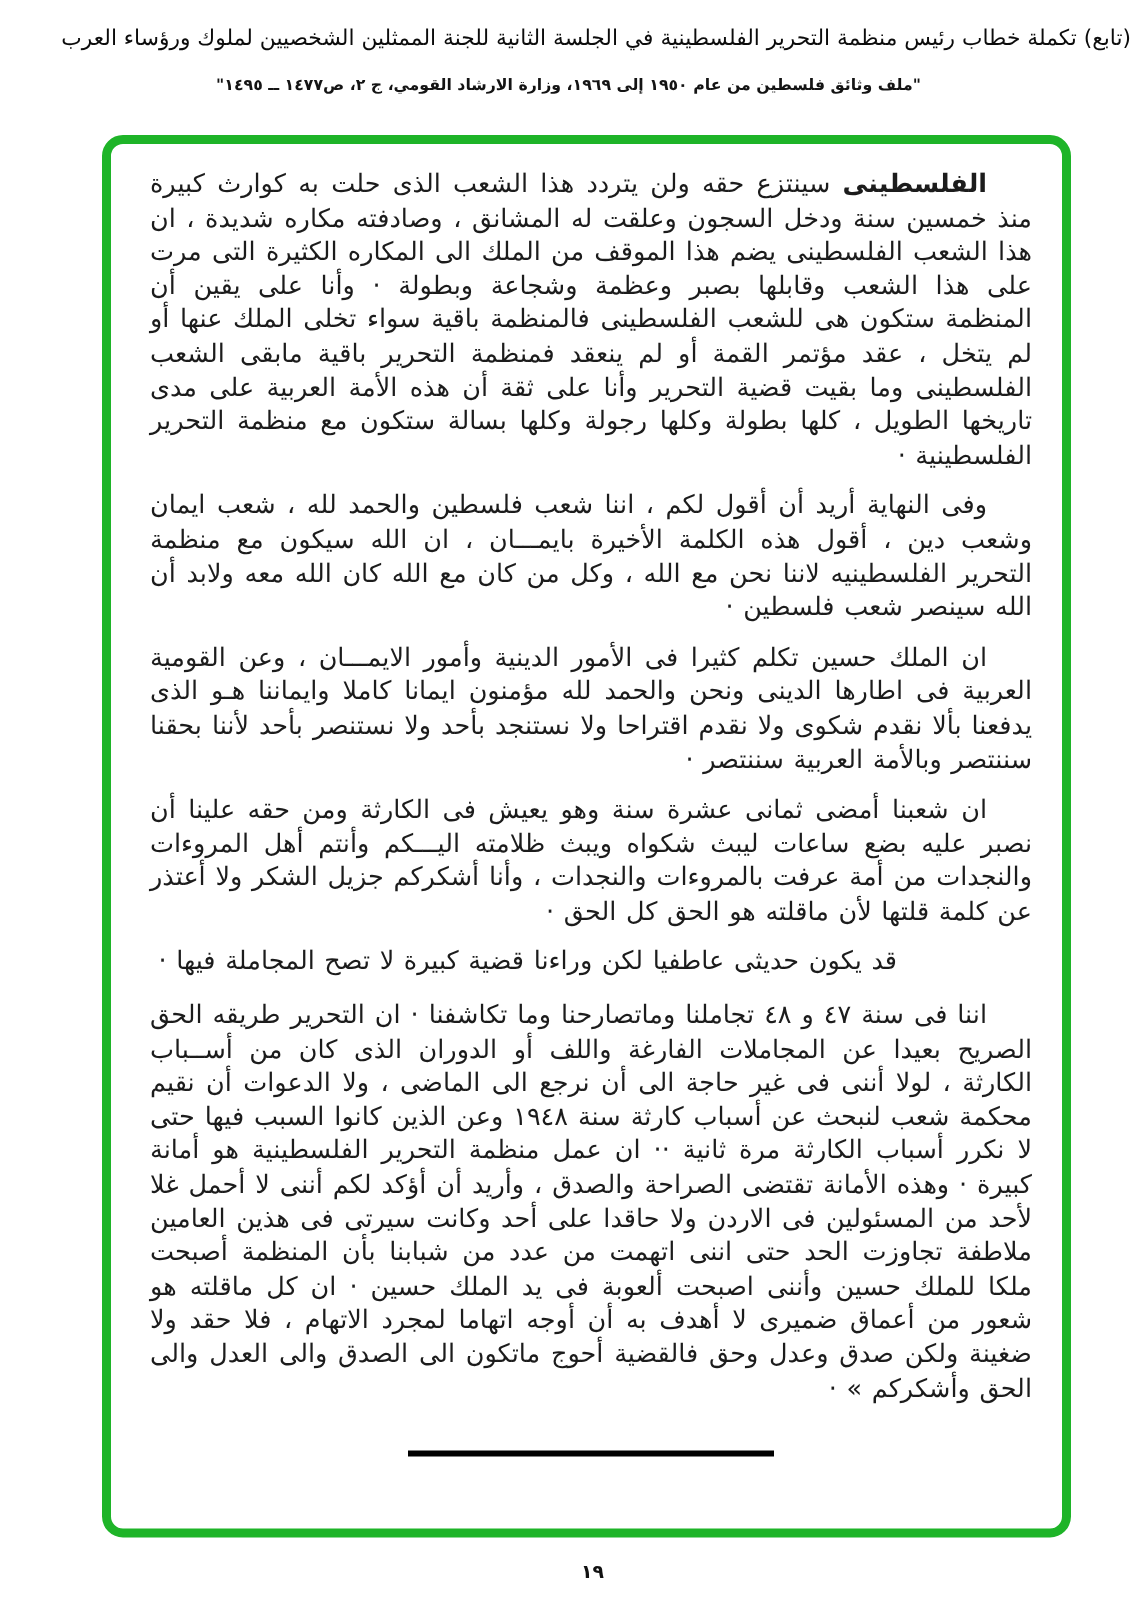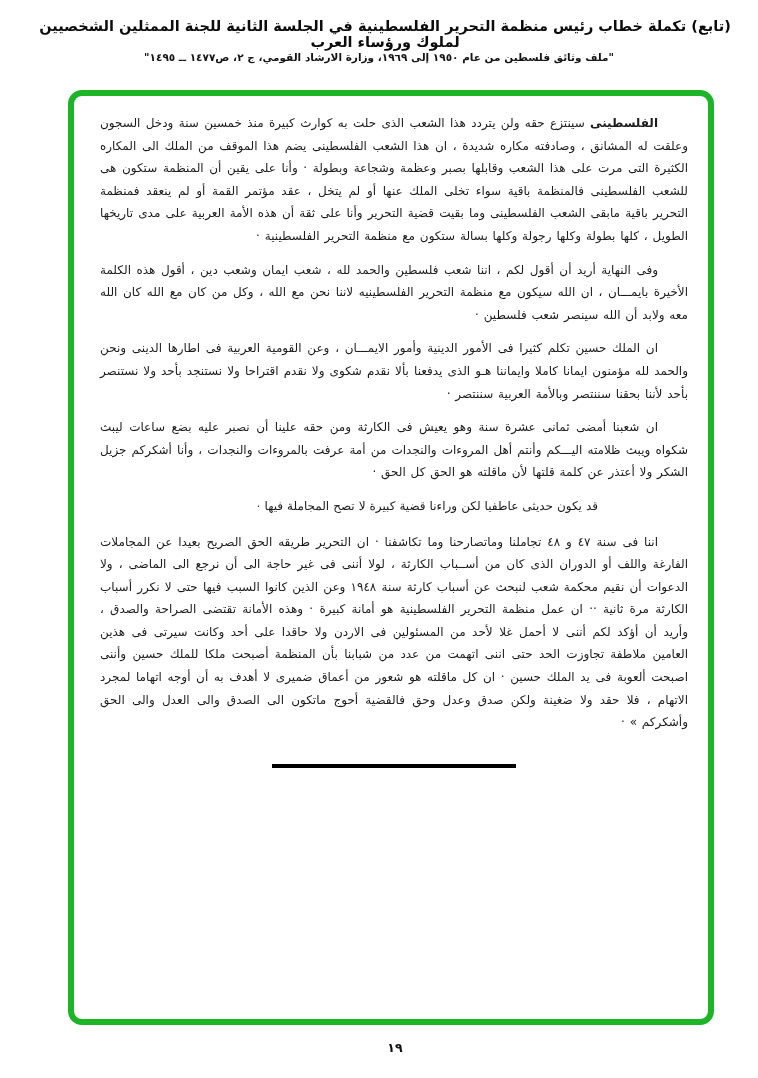--- a/index.html
+++ b/index.html
@@ -7,52 +7,51 @@
   html, body { background: #ffffff; }
   .page {
     position: relative;
     width: 758px; height: 1078px;
     background: #ffffff;
     overflow: hidden;
     font-family: "DejaVu Sans", sans-serif;
   }
   .hdr-title {
     position: absolute; top: 18px; left: 16px; right: 4px;
-    direction: rtl; text-align: center;
-    font-size: 14.5px; font-weight: bold; color: #0c0c0c;
+    direction: rtl; 
+    font-size: 14.5px; font-weight: normal; color: #0c0c0c;
     letter-spacing: 0;
   }
   .hdr-source {
     position: absolute; top: 51px; left: 10px; right: 10px;
     direction: rtl; text-align: center;
     font-size: 10.5px; font-weight: bold; color: #141414;
   }
   .frame {
     position: absolute; left: 68px; top: 90px;
     width: 646px; height: 935px;
     border: 6px solid var(--frame-green, #1eb428);
     border-radius: 14px;
     padding: 16px 20px 0 26px;
     direction: rtl;
     background: #ffffff;
   }
   .para {
-    font-size: 12px; line-height: 22.6px;
+    font-size: 17px; line-height: 22.6px;
     color: var(--ink);
     text-align: justify;
     text-indent: 30px;
     margin: 0 0 11px 0;
     word-spacing: 1px;
   }
   .para .lead { font-weight: bold; }
   .para.pull {
     text-indent: 90px;
     text-align: right;
     margin-bottom: 13px;
-    font-family: Liberation Serif, serif;
   }
   .divider {
     width: 244px; height: 4px;
     background: #000000;
     margin: 30px auto 0 auto;
   }
   .footer {
     position: absolute; top: 1037px; left: 0; right: 0;
     text-align: center;
   }

